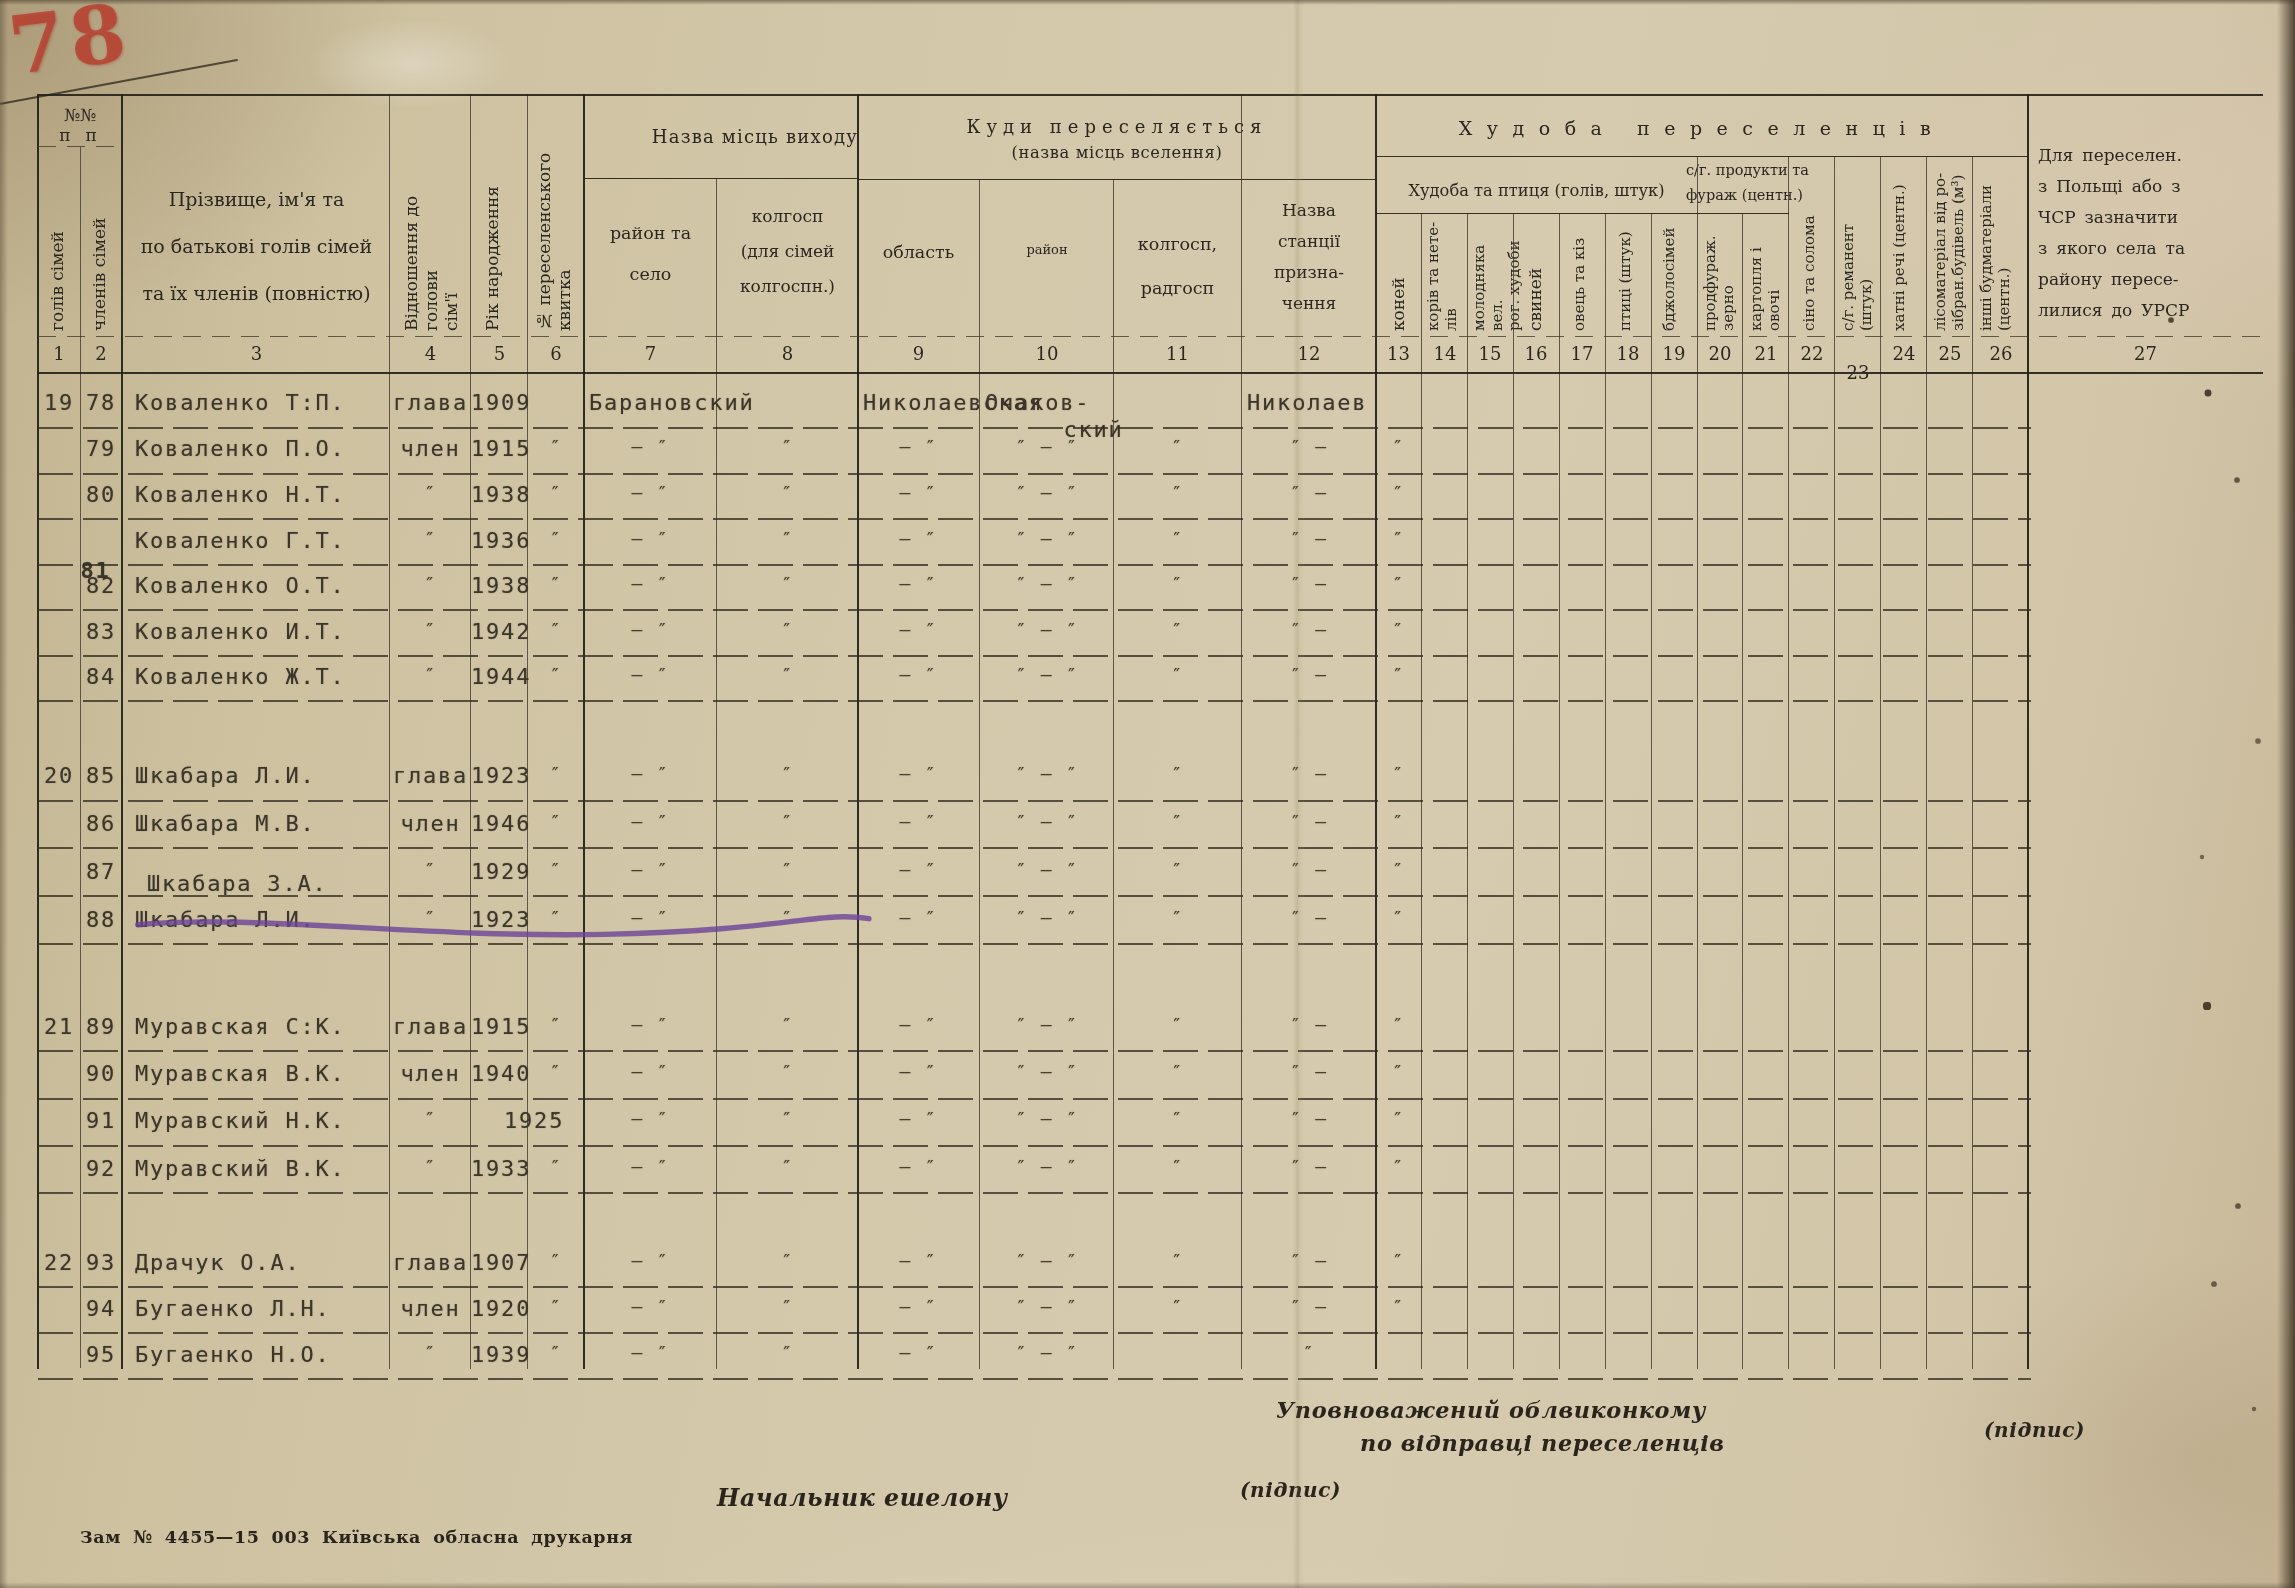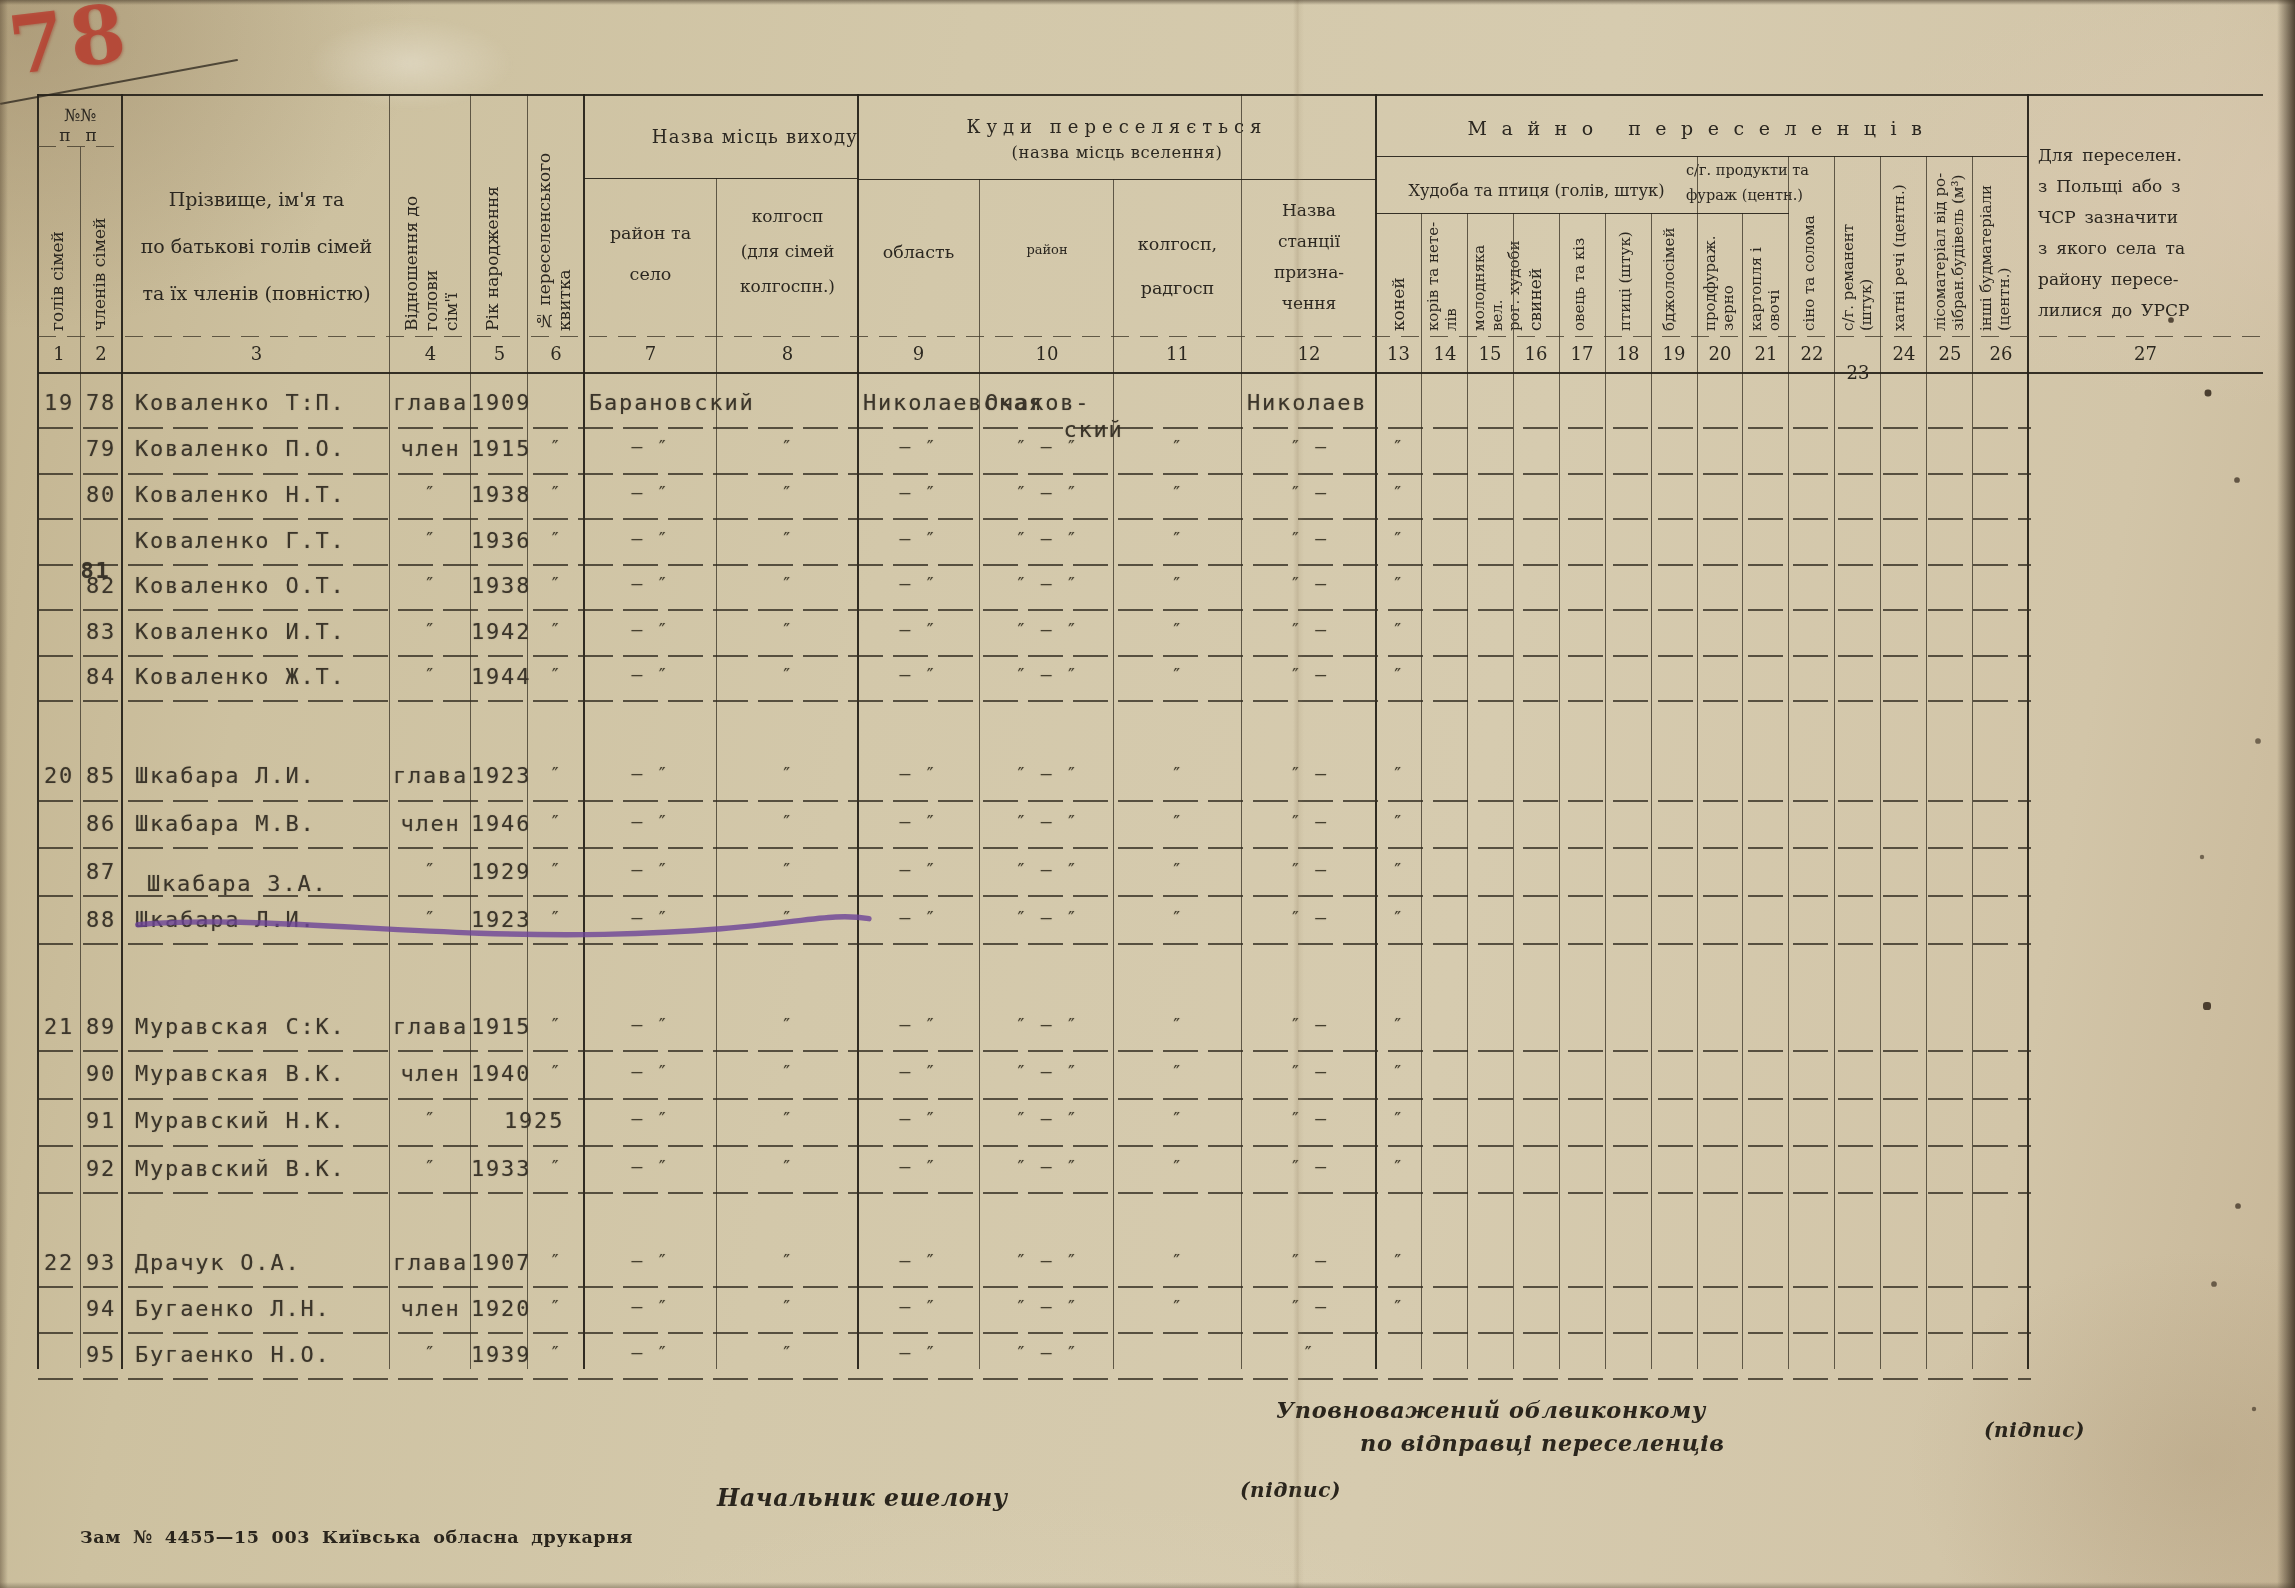--- a/index.html
+++ b/index.html
@@ -110,21 +110,21 @@
   <div class="hdr c" style="left:858px;top:143px;width:518px;font-size:16.3px;letter-spacing:0.6px;">(назва місць вселення)</div>
   <div class="hdr c" style="left:858px;top:242px;width:121px;font-size:17.5px;">область</div>
   <div class="hdr c" style="left:980px;top:242px;width:134px;font-size:13px;">район</div>
   <div class="hdr c" style="left:1113px;top:222px;width:129px;font-size:17.5px;line-height:44px;">колгосп,
 радгосп</div>
   <div class="hdr c" style="left:1242px;top:195px;width:134px;font-size:17px;line-height:31px;">Назва
 станції
 призна-
 чення</div>
 
-  <div class="hdr c" style="left:1376px;top:117px;width:652px;font-size:19px;letter-spacing:14.5px;">Майно переселенців</div>
+  <div class="hdr c" style="left:1376px;top:117px;width:652px;font-size:19px;letter-spacing:14.5px;">Худоба переселенців</div>
   <div class="hdr c" style="left:1376px;top:181px;width:321px;font-size:16.3px;">Худоба та птиця (голів, штук)</div>
   <div class="hdr c" style="left:1686px;top:158px;width:114px;font-size:14.5px;line-height:25.4px;white-space:pre;">с/г. продукти та
 фураж (центн.)</div>
 
   <div class="rot" style="left:1388px;top:216px;width:24px;height:115px;">коней</div>
   <div class="rot sm" style="left:1425px;top:216px;width:37px;height:115px;">корів та нете-
 лів</div>
   <div class="rot sm" style="left:1471px;top:216px;width:37px;height:115px;">молодняка вел.
 рог. худоби</div>
   <div class="rot" style="left:1525px;top:216px;width:24px;height:115px;">свиней</div>

